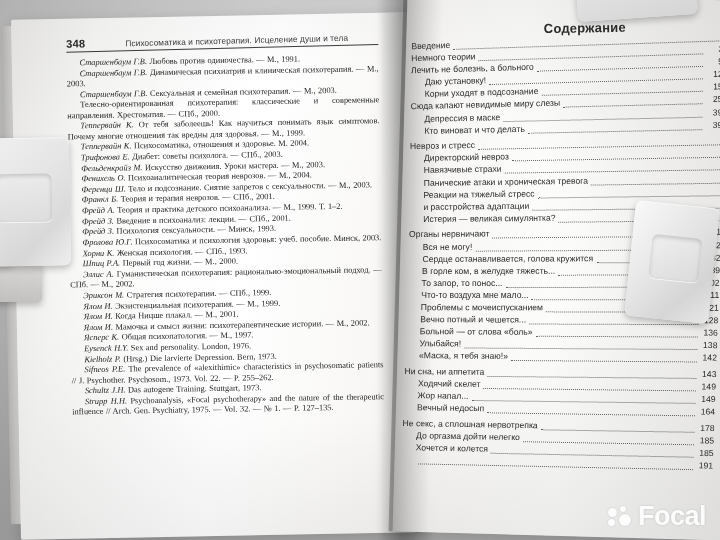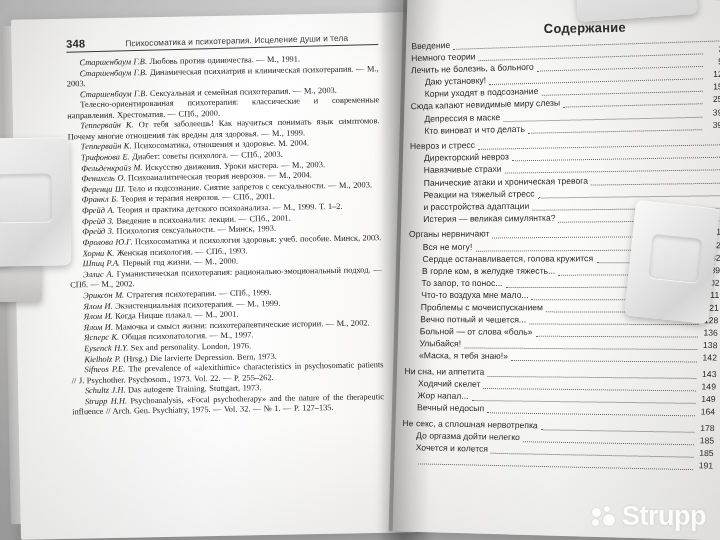--- a/index.html
+++ b/index.html
@@ -446,16 +446,16 @@
 
   <div class="photo-fx"></div>
 
   <div class="watermark">
     <span class="wm-dots">
       <span></span>
         <span></span>
         <span></span>
         <span></span>
     </span>
-    <span class="wm-text">Strupp</span>
+    <span class="wm-text">Focal</span>
   </div>
 
 </div>
 
 </body></html>

